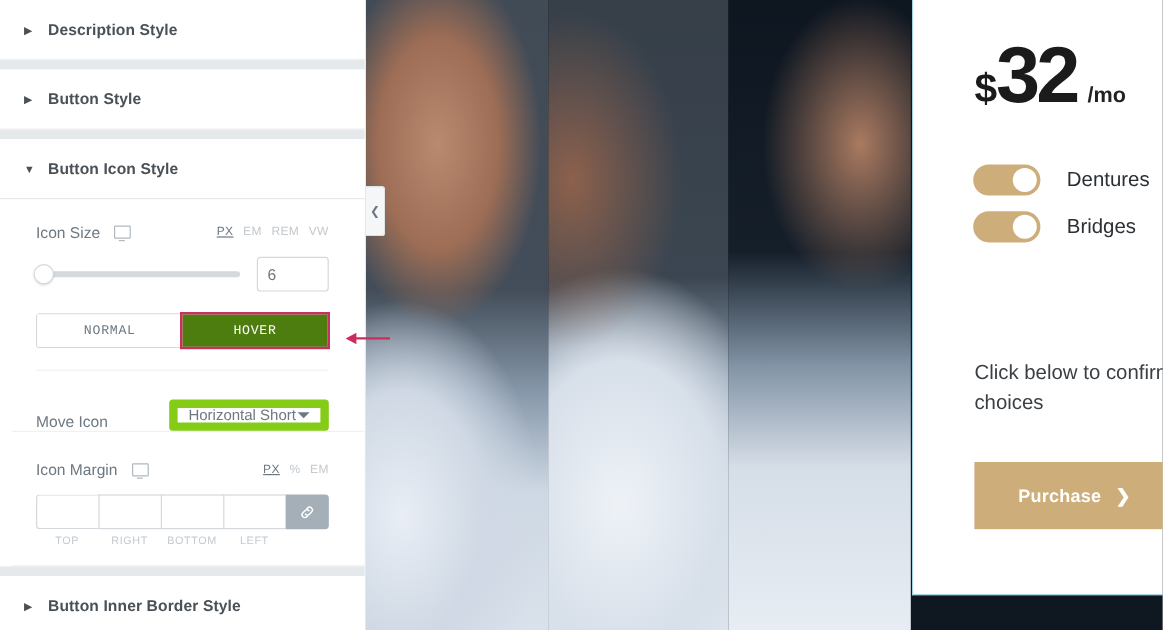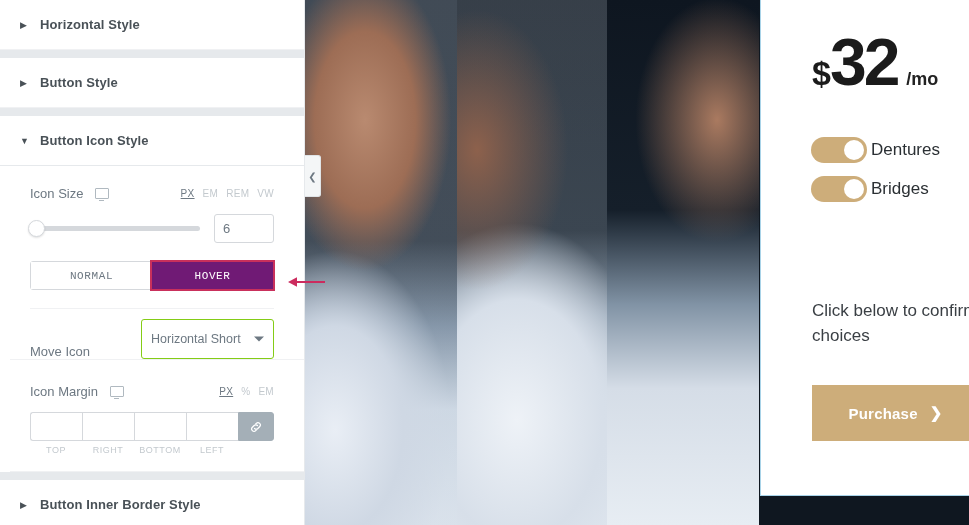--- a/index.html
+++ b/index.html
@@ -60,21 +60,21 @@
   .toggles { position: absolute; left: 50px; top: 138px; }
   .toggle-row { display: flex; align-items: center; margin-bottom: 13px; }
   .switch {
     width: 56px; height: 26px; border-radius: 13px;
     background: #cdad7a; position: relative; flex: 0 0 auto;
   }
   .switch .knob {
     position: absolute; right: 3px; top: 3px;
     width: 20px; height: 20px; border-radius: 50%; background: #fff;
   }
-  .toggle-label { margin-left: 4px; font-size: 17px; color: #2b3034; }
+  .toggle-label { margin-left: 22px; font-size: 17px; color: #2b3034; }
 
   .card-desc {
     position: absolute; left: 51px; top: 300px; width: 215px;
     font-size: 17px; line-height: 1.45; color: #3a3f44;
   }
   .purchase-btn {
     position: absolute; left: 51px; top: 386px;
     width: 167px; height: 56px;
     background: #cdad7a; border: none; color: #fff;
     font-family: "Liberation Sans", sans-serif;
@@ -147,33 +147,33 @@
   .state-tabs {
     display: flex; margin-top: 18px; height: 29px;
     border: 1px solid #d5d8dc; border-radius: 3px; overflow: visible; font-family: Liberation Mono, monospace;
   }
   .state-tab {
     flex: 1; display: flex; align-items: center; justify-content: center;
     font-size: 11px; letter-spacing: .6px; color: #6d7882;
     background: #fff; cursor: pointer;
   }
   .state-tab.active {
-    background: #701a75; color: #fff;
+    background: #4d7c0f; color: #fff;
     outline: 2px solid #c9305c; outline-offset: 0px;
     position: relative; z-index: 2;
   }
 
   .divider { height: 1px; background: #f0f1f3; margin: 18px 0 0; }
 
   .move-row {
     display: flex; align-items: flex-end; justify-content: space-between;
     height: 50px;
   }
   .select-box {
-    width: 133px; height: 40px; border: 1px solid #84cc16; border-radius: 3px;
+    width: 133px; height: 26px; border: 7px solid #84cc16; border-radius: 3px;
     background: #fff; display: flex; align-items: center;
     padding: 0 9px; font-size: 12.5px; color: #6d7882;
     position: relative; cursor: pointer;
   }
   .select-box .caret {
     position: absolute; right: 9px; top: 50%; transform: translateY(-50%);
     width: 0; height: 0; border-left: 5px solid transparent;
     border-right: 5px solid transparent; border-top: 5px solid #6d7882;
   }
 
@@ -252,21 +252,21 @@
         <span class="chev">❯</span>
       </button>
     </div>
 
   </div>
 
   <div class="panel">
 
     <div class="accordion">
       <span class="tri">▶</span>
-      <span class="title">Horizontal Style</span>
+      <span class="title">Description Style</span>
     </div>
     <div class="sec-gap"></div>
 
     <div class="accordion">
       <span class="tri">▶</span>
       <span class="title">Button Style</span>
     </div>
     <div class="sec-gap"></div>
 
     <div class="accordion open">

